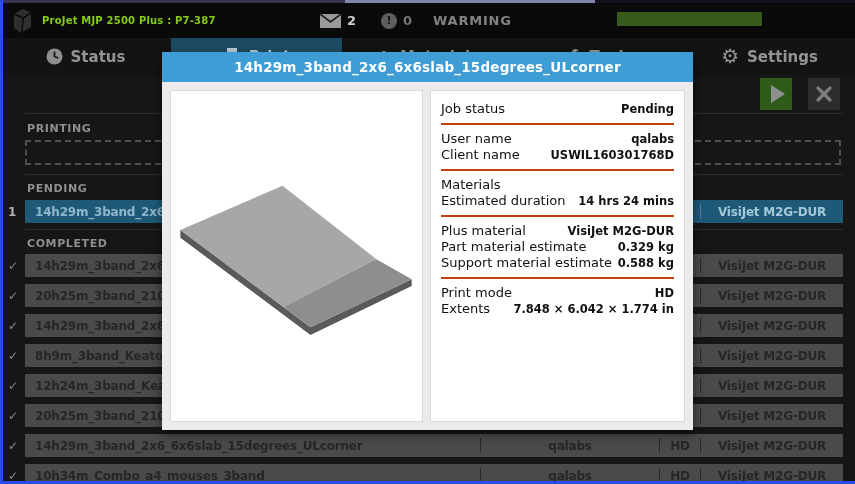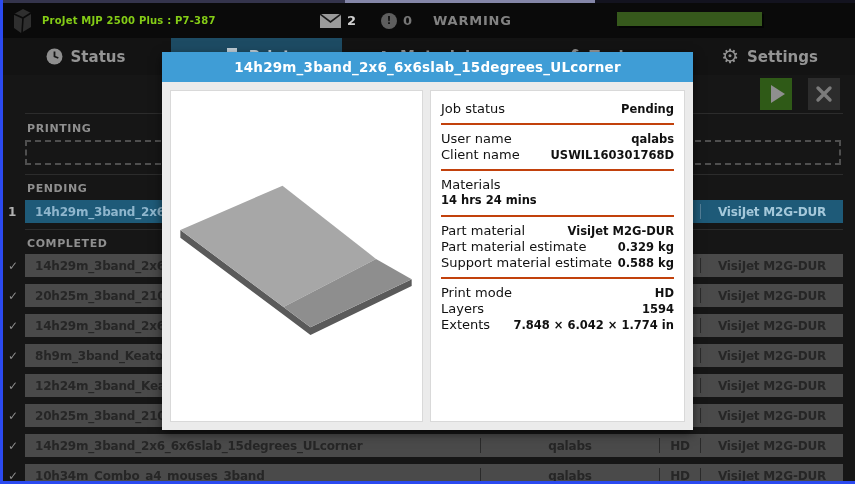--- a/index.html
+++ b/index.html
@@ -317,47 +317,44 @@
           <div class="drow">
               <span class="dlabel">Client name</span>
               <span class="dvalue">USWIL160301768D</span>
             </div>
         </div>
         <div class="dgroup">
           <div class="drow">
               <span class="dlabel">Materials</span>
             </div>
           <div class="drow">
+              <span class="dlabel">Estimated duration</span>
               <span class="dvalue">14 hrs 24 mins</span>
             </div>
         </div>
         <div class="dgroup">
           <div class="drow">
-              <span class="dlabel">Part material</span>
+              <span class="dlabel">Plus material</span>
               <span class="dvalue">VisiJet M2G-DUR</span>
             </div>
           <div class="drow">
               <span class="dlabel">Part material estimate</span>
               <span class="dvalue">0.329 kg</span>
             </div>
           <div class="drow">
               <span class="dlabel">Support material estimate</span>
               <span class="dvalue">0.588 kg</span>
             </div>
         </div>
         <div class="dgroup">
           <div class="drow">
               <span class="dlabel">Print mode</span>
               <span class="dvalue">HD</span>
             </div>
           <div class="drow">
-              <span class="dlabel">Layers</span>
-              <span class="dvalue">1594</span>
-            </div>
-          <div class="drow">
               <span class="dlabel">Extents</span>
               <span class="dvalue">7.848 × 6.042 × 1.774 in</span>
             </div>
         </div>
       </div>
     </div>
   </div>
 
 </div>
 

